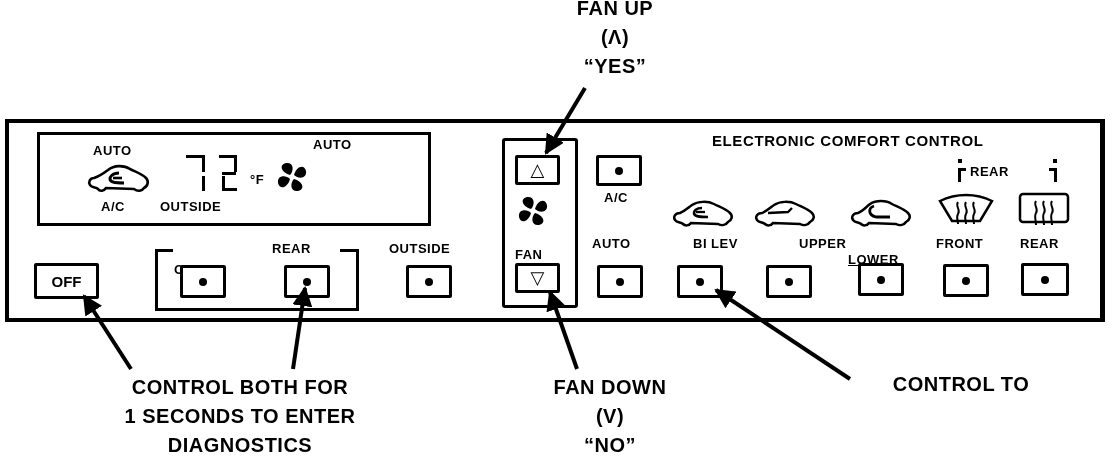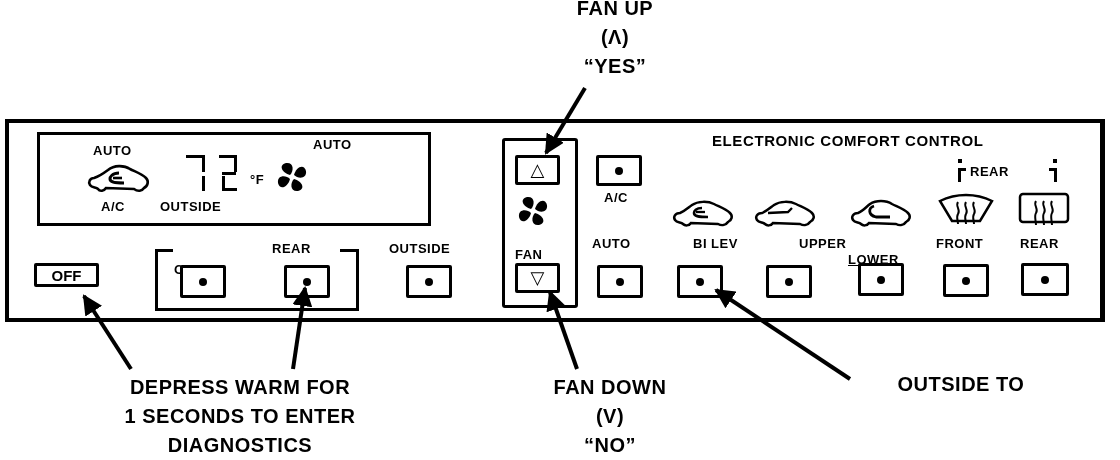--- a/index.html
+++ b/index.html
@@ -60,21 +60,21 @@
 
 <svg style="left:276px; top:162px;" width="32" height="30" viewBox="-16 -15 32 30">
   <g fill="#000">
     <path d="M-2,-2 C-10,-4 -14,-12 -6,-14 C2,-15 2,-6 -2,-2 Z"></path>
     <path d="M2,-2 C4,-10 12,-14 14,-6 C15,2 6,2 2,-2 Z"></path>
     <path d="M2,2 C10,4 14,12 6,14 C-2,15 -2,6 2,2 Z"></path>
     <path d="M-2,2 C-4,10 -12,14 -14,6 C-15,-2 -6,-2 -2,2 Z"></path>
   </g>
 </svg>
 
-<div class="btn" style="left:34px; top:263px; width:65px; height:24px;">
+<div class="btn" style="left:34px; top:263px; width:65px; height:36px;">
   <span class="txt">OFF</span>
 </div>
 
 <div class="group" style="left:155px; top:249px; width:204px; height:62px; border-top:none;"></div>
 <div class="abs" style="left:155px; top:249px; width:18px; height:3px; background:#000;"></div>
 <div class="abs" style="left:340px; top:249px; width:19px; height:3px; background:#000;"></div>
 <div class="lbl" style="left:174px; top:241px;margin-top:21px;">COOL</div>
 <div class="lbl" style="left:272px; top:241px;">REAR</div>
 
 <div class="btn" style="left:180px; top:265px; width:46px; height:33px;">
@@ -181,26 +181,26 @@
     </marker>
   </defs>
   <line x1="585" y1="88" x2="546" y2="153" stroke="#000" stroke-width="4" marker-end="url(#ah)"></line>
   <line x1="131" y1="369" x2="84" y2="296" stroke="#000" stroke-width="4" marker-end="url(#ah)"></line>
   <line x1="293" y1="369" x2="305" y2="288" stroke="#000" stroke-width="4" marker-end="url(#ah)"></line>
   <line x1="577" y1="369" x2="550" y2="292" stroke="#000" stroke-width="4" marker-end="url(#ah)"></line>
   <line x1="850" y1="379" x2="716" y2="290" stroke="#000" stroke-width="4" marker-end="url(#ah)"></line>
 </svg>
 
 <div class="callout" style="left:95px; top:373px; width:290px;">
-  <div>DEPRESS WARM FOR</div>
+  <div>CONTROL BOTH FOR</div>
   <div>1 SECONDS TO ENTER</div>
   <div>DIAGNOSTICS</div>
 </div>
 
 <div class="callout" style="left:540px; top:373px; width:140px;">
   <div>FAN DOWN</div>
   <div>(V)</div>
   <div>“NO”</div>
 </div>
 
 <div class="callout" style="left:836px; top:370px; width:250px;">
-  <div>OUTSIDE TO</div>
+  <div>CONTROL TO</div>
 </div>
 
 </body></html>

